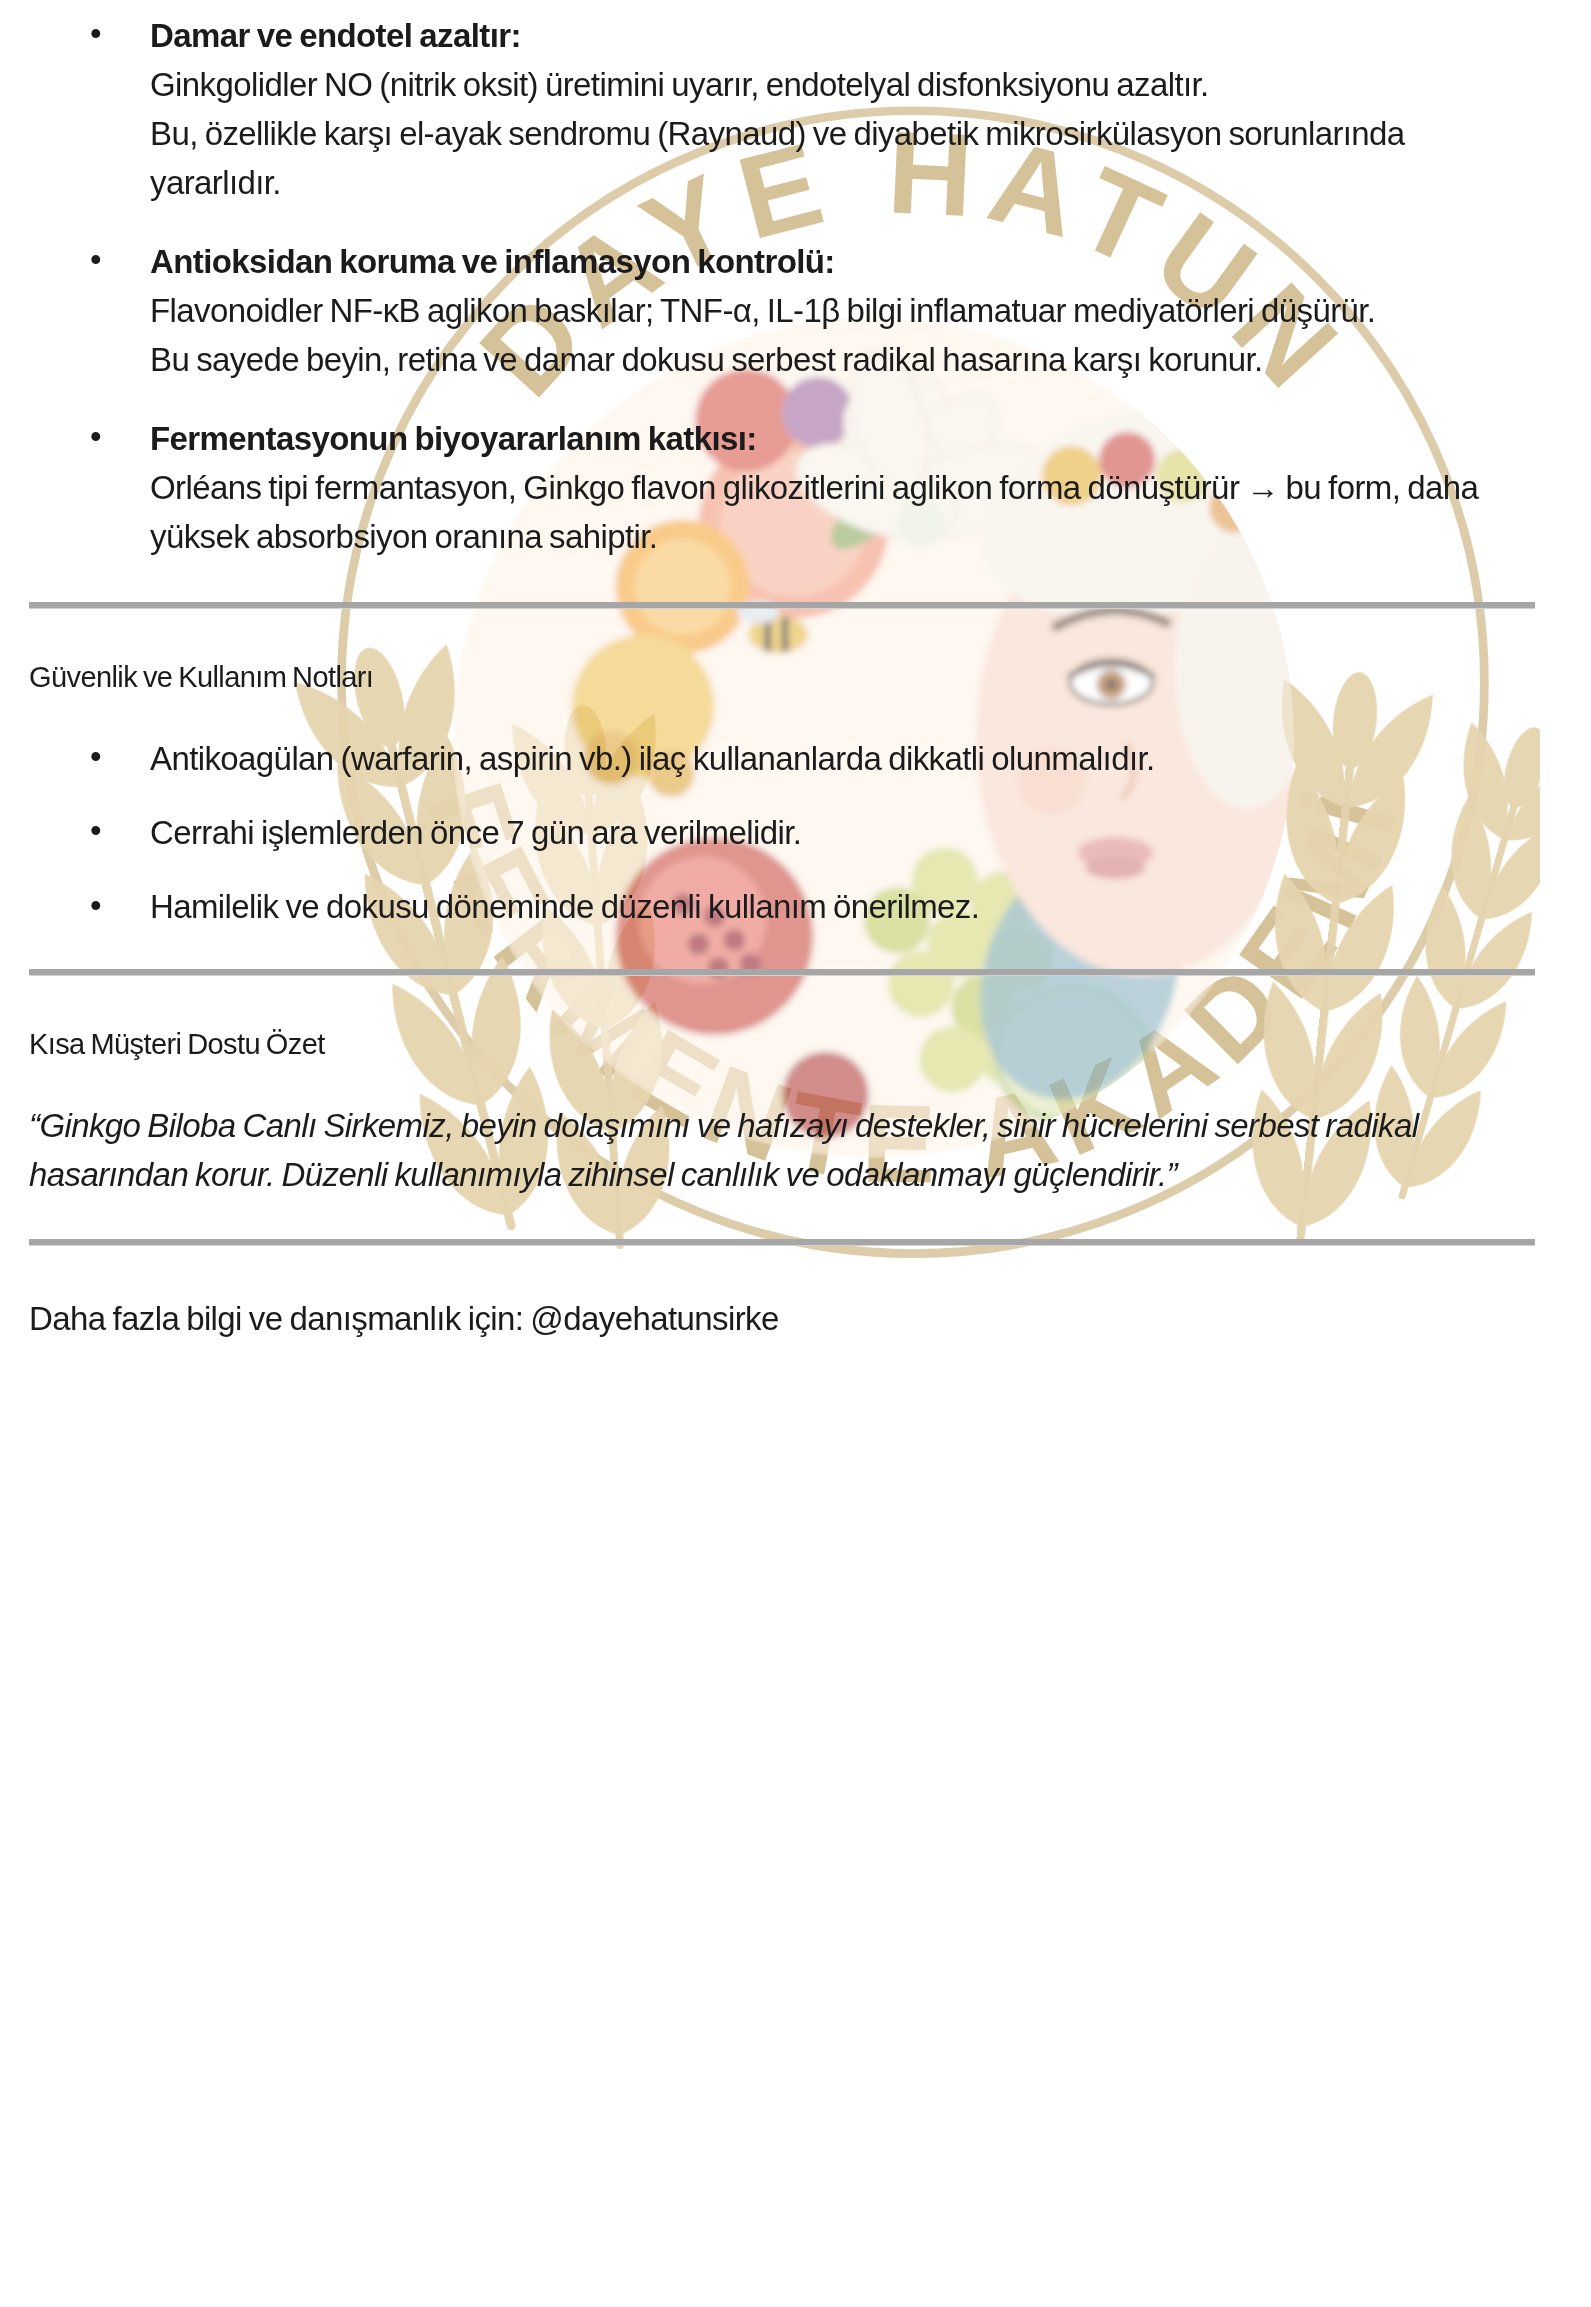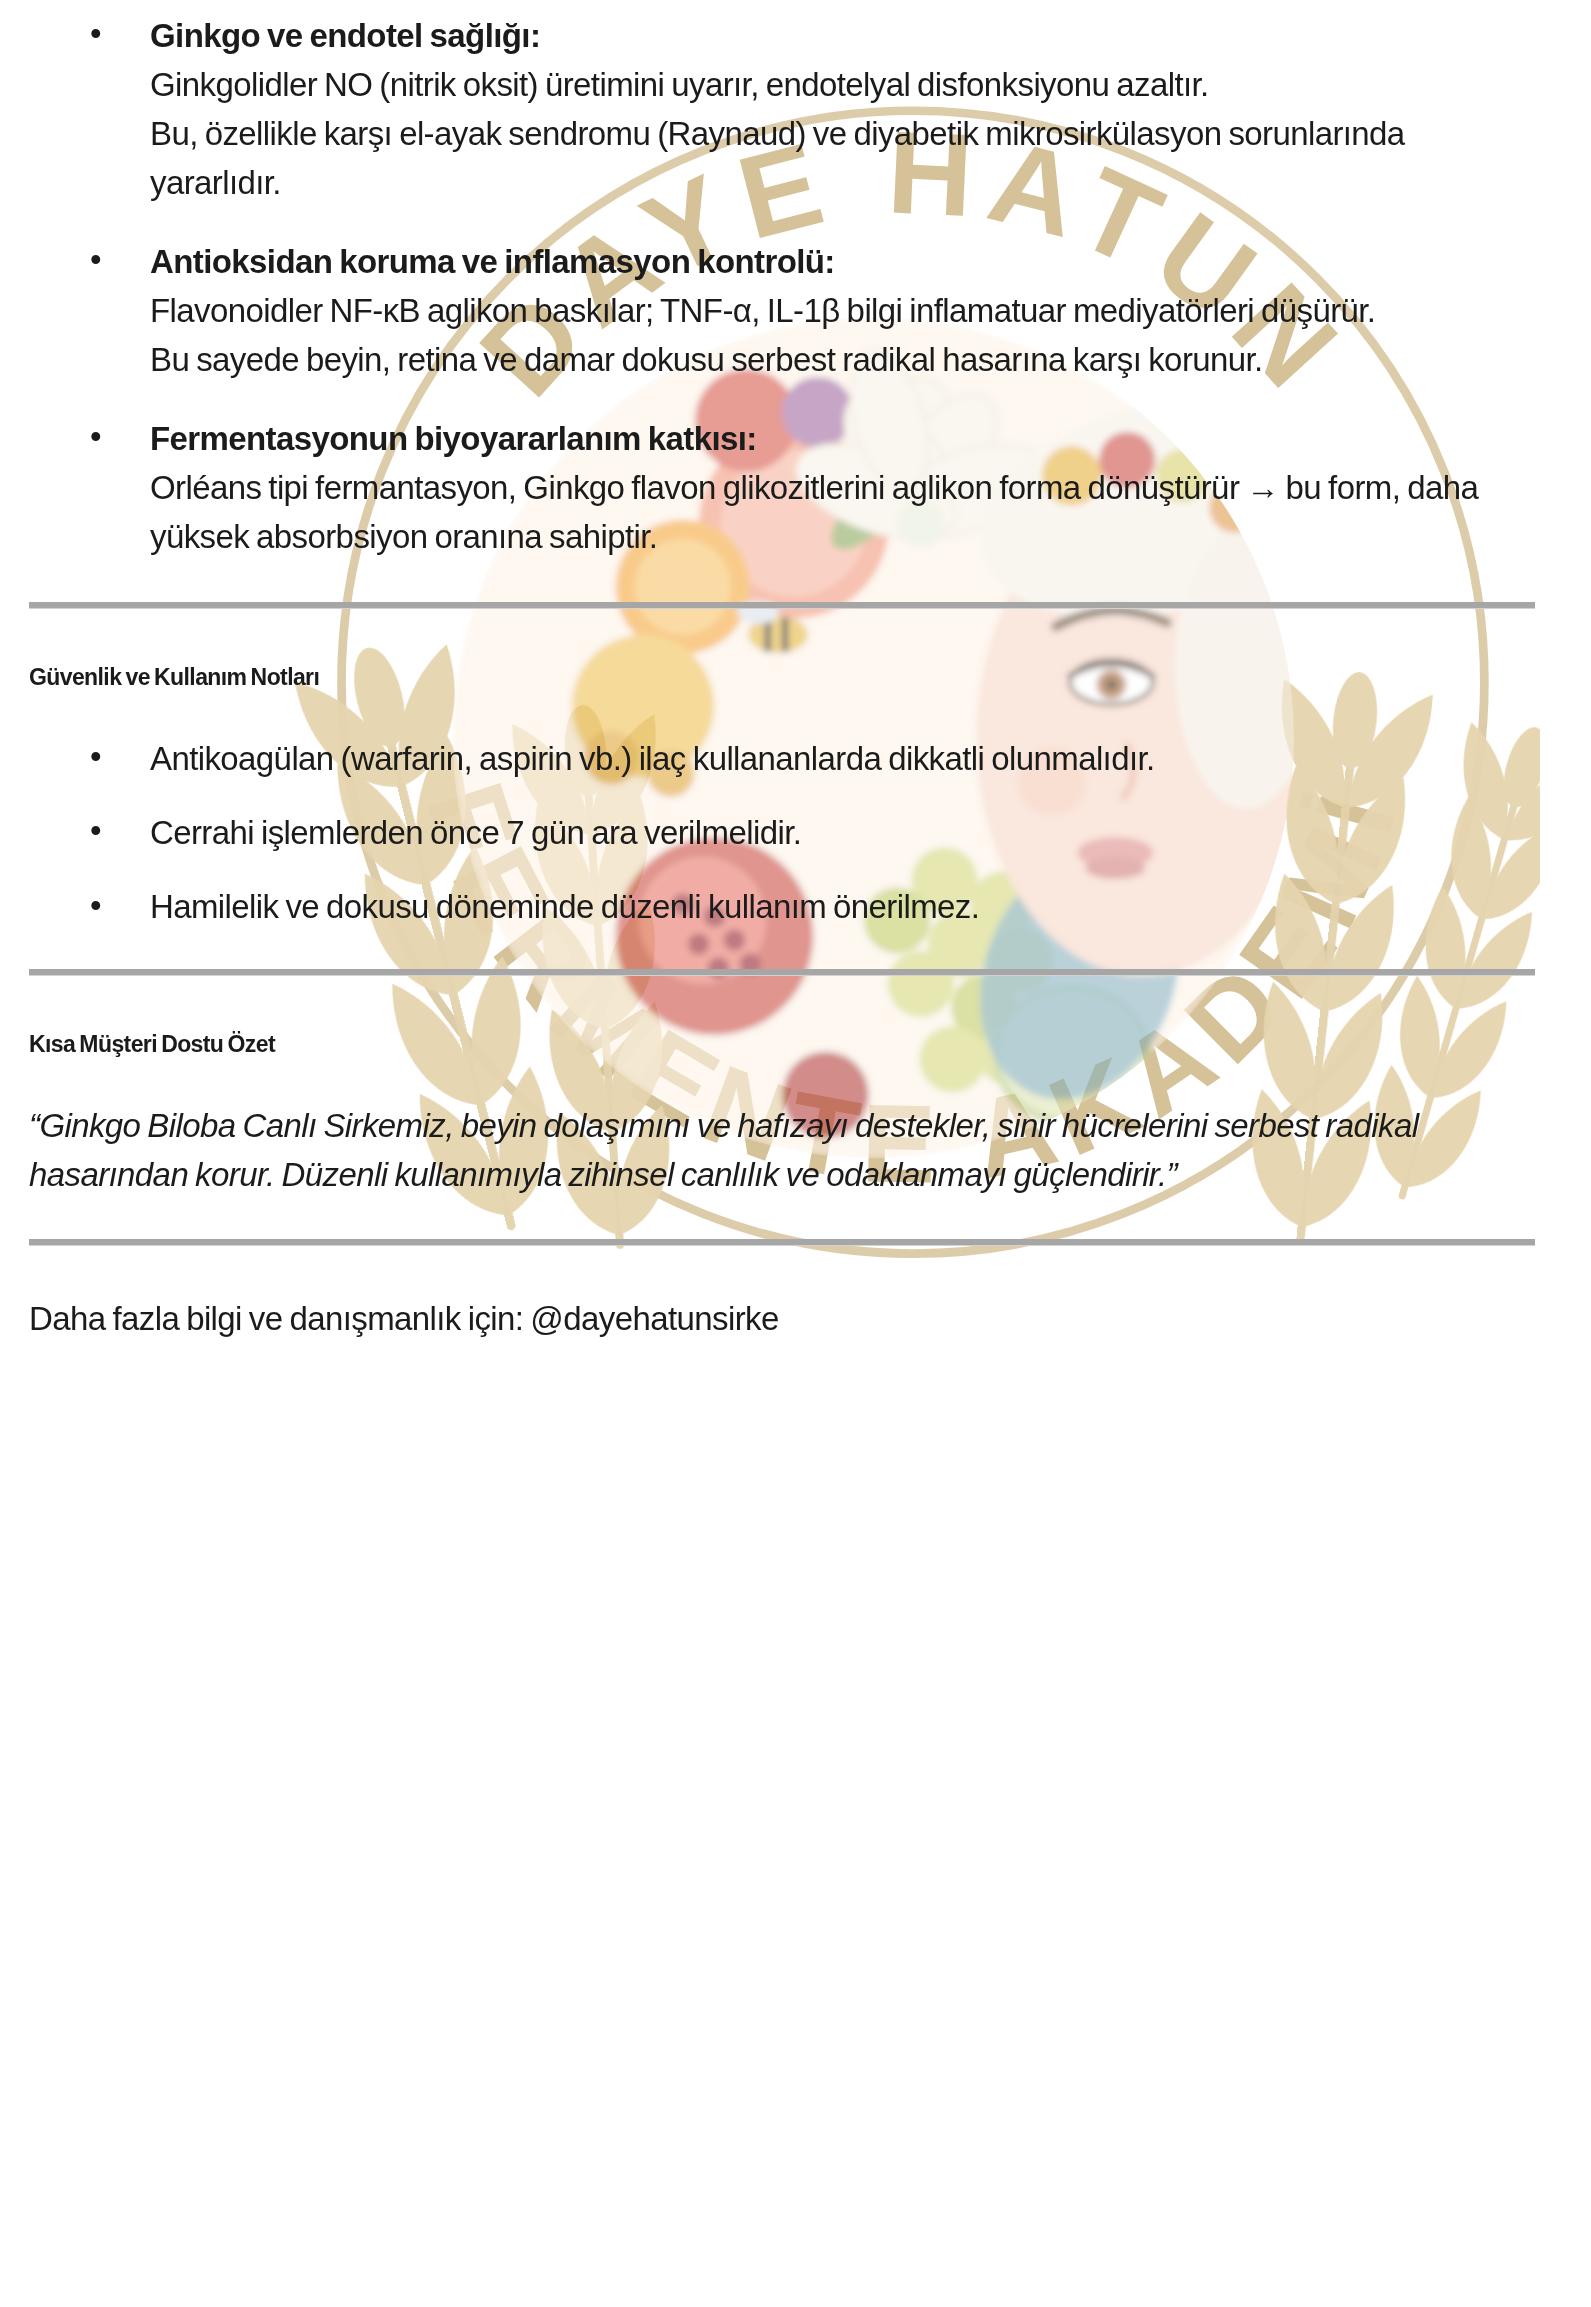--- a/index.html
+++ b/index.html
@@ -11,21 +11,21 @@
   .content {
     position:absolute; left:29px; top:11px; width:1506px;
     font-size:33px; line-height:49px; letter-spacing:-0.6px; word-spacing:-1.6px;
   }
   ul { list-style:none; margin:0; padding:0; }
   .benefit-item { position:relative; padding-left:121px; margin:0 0 30px 0; }
   .safety-item  { position:relative; padding-left:121px; margin:0 0 25.4px 0; }
   .bullet { position:absolute; left:61px; top:-1.6px; }
   .item-title { font-weight:bold; }
   .b { font-weight:normal; }
-  .section-heading { font-size:23px; line-height:49px; font-weight:bold; margin:44px 0 32px 0; }
+  .section-heading { font-size:29px; line-height:49px; font-weight:normal; margin:44px 0 32px 0; }
   .hr { height:5.6px; background:#a6a6a6; border-bottom:1.6px solid #d2d2d2; }
   .hr1 { margin-top:41px; }
   .hr2 { margin-top:38px; }
   .hr3 { margin-top:40px; }
   .quote { margin:32px 0 0 0;font-style:italic; }
   .footer-line { margin:48px 0 0 0; }
 </style>
 </head>
 <body>
 
@@ -153,21 +153,21 @@
         <circle cx="985" cy="885" r="42" fill="#f3bfa8" opacity="0.6"></circle>
       </g>
     </g>
   </svg>
 
   <div class="content">
 
     <ul class="benefit-list">
       <li class="benefit-item">
         <span class="bullet">•</span>
-        <div class="item-title">Ginkgo ve endotel sağlığı:</div>
+        <div class="item-title">Damar ve endotel azaltır:</div>
         <div class="item-line"><span>Ginkgolidler </span><span class="b">NO (nitrik oksit)</span><span> üretimini uyarır, </span><span class="b">endotelyal disfonksiyon</span><span>u azaltır.</span></div>
         <div class="item-line"><span>Bu, özellikle </span><span class="b">karşı el-ayak sendromu (Raynaud)</span><span> ve </span><span class="b">diyabetik mikrosirkülasyon sorunlarında</span><span> yararlıdır.</span></div>
       </li>
       <li class="benefit-item">
         <span class="bullet">•</span>
         <div class="item-title">Antioksidan koruma ve inflamasyon kontrolü:</div>
         <div class="item-line"><span>Flavonoidler </span><span class="b">NF-κB</span><span> aglikon baskılar; </span><span class="b">TNF-α, IL-1β</span><span> bilgi inflamatuar mediyatörleri düşürür.</span></div>
         <div class="item-line"><span>Bu sayede </span><span class="b">beyin, retina ve damar dokusu</span><span> serbest radikal hasarına karşı korunur.</span></div>
       </li>
       <li class="benefit-item">

